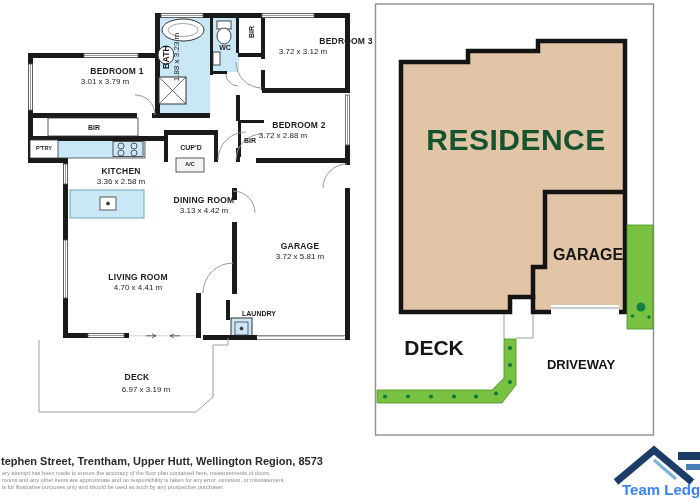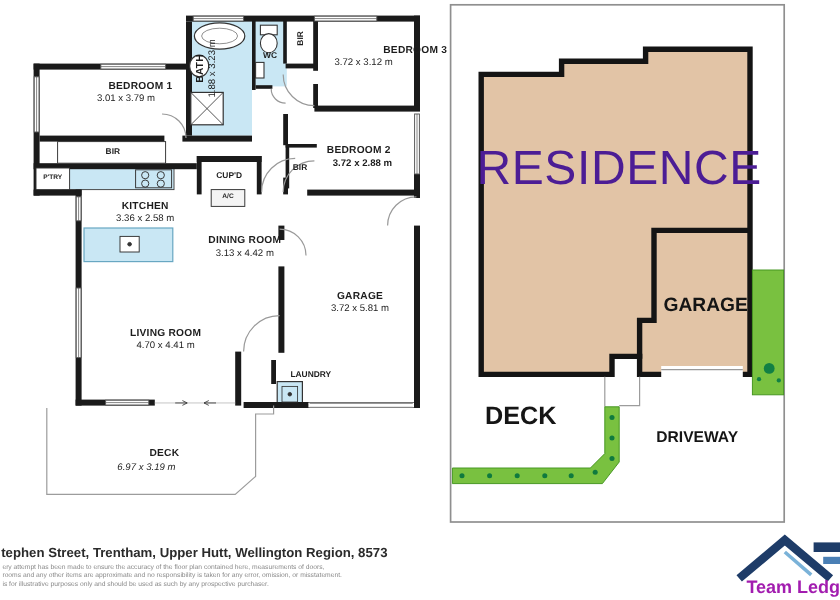--- a/index.html
+++ b/index.html
@@ -6,27 +6,27 @@
   .page{position:relative;width:700px;height:500px;overflow:hidden;background:#fff;
         font-family:"Liberation Sans",sans-serif;}
   svg{position:absolute;left:0;top:0;}
   .lbl{position:absolute;transform:translate(-50%,-50%);white-space:nowrap;
        color:#1d1d1d;text-align:center;line-height:1;}
   .vert{transform:translate(-50%,-50%) rotate(-90deg);}
   .rname{font-size:8.5px;font-weight:700;letter-spacing:.2px;}
   .rdims{font-size:8px;font-weight:400;}
   .small{font-size:7px;font-weight:700;}
   .tiny{font-size:5.5px;font-weight:700;}
-  .site-big{font-size:40px;font-weight:400;color:#4c1d95;letter-spacing:.5px;}
+  .site-big{font-size:30px;font-weight:700;color:#14532d;letter-spacing:.5px;}
   .site-garage{font-size:16px;font-weight:600;color:#151515;}
   .site-deck{font-size:21px;font-weight:600;color:#151515;}
   .site-drive{font-size:13px;font-weight:600;color:#151515;}
   .addr{position:absolute;left:1px;top:455px;font-size:11px;font-weight:600;color:#2b2b2b;white-space:nowrap;}
   .disc{position:absolute;left:2px;font-size:5.6px;font-weight:400;color:#8a8a8a;white-space:nowrap;}
-  .logo-text{position:absolute;left:622px;top:481px;font-size:15px;font-weight:700;color:#a21caf;white-space:nowrap;}
+  .logo-text{position:absolute;left:622px;top:481px;font-size:15px;font-weight:700;color:#3b82f6;white-space:nowrap;}
 </style>
 </head>
 <body>
 
 <div class="page">
 
 <svg width="700" height="500" viewBox="0 0 700 500">
 
   <g>
     <rect x="158" y="17" width="52" height="96" fill="#c9e7f4"></rect>
@@ -218,37 +218,37 @@
 
   <div class="lbl rname" style="left:117px;top:71px;">BEDROOM 1</div>
   <div class="lbl rdims" style="left:105px;top:82px;">3.01 x 3.79 m</div>
   <div class="lbl rname vert" style="left:166px;top:57px;">BATH</div>
   <div class="lbl rdims vert" style="left:177px;top:57px;">1.88 x 3.23 m</div>
   <div class="lbl small" style="left:225px;top:47px;">WC</div>
   <div class="lbl small vert" style="left:251px;top:32px;">BIR</div>
   <div class="lbl rname" style="left:303px;top:41px;margin-left:43px;">BEDROOM 3</div>
   <div class="lbl rdims" style="left:303px;top:52px;">3.72 x 3.12 m</div>
   <div class="lbl rname" style="left:299px;top:125px;">BEDROOM 2</div>
-  <div class="lbl rdims" style="left:302px;top:136px;font-weight:bold;">3.72 x 2.88 m</div>
+  <div class="lbl rdims" style="left:283px;top:136px;">3.72 x 2.88 m</div>
   <div class="lbl small" style="left:250px;top:140px;">BIR</div>
   <div class="lbl small" style="left:94px;top:127px;">BIR</div>
   <div class="lbl tiny" style="left:44px;top:149px;">P'TRY</div>
   <div class="lbl rname" style="left:121px;top:171px;text-align:center;">KITCHEN</div>
   <div class="lbl rdims" style="left:121px;top:182px;">3.36 x 2.58 m</div>
   <div class="lbl small" style="left:191px;top:147px;">CUP'D</div>
   <div class="lbl tiny" style="left:190px;top:165px;">A/C</div>
   <div class="lbl rname" style="left:204px;top:200px;">DINING ROOM</div>
   <div class="lbl rdims" style="left:204px;top:211px;">3.13 x 4.42 m</div>
   <div class="lbl rname" style="left:300px;top:246px;">GARAGE</div>
   <div class="lbl rdims" style="left:300px;top:257px;">3.72 x 5.81 m</div>
   <div class="lbl rname" style="left:138px;top:277px;">LIVING ROOM</div>
   <div class="lbl rdims" style="left:138px;top:288px;">4.70 x 4.41 m</div>
   <div class="lbl small" style="left:259px;top:313px;">LAUNDRY</div>
   <div class="lbl rname" style="left:137px;top:377px;">DECK</div>
-  <div class="lbl rdims" style="left:122px;top:390px;font-style:italic;">6.97 x 3.19 m</div>
+  <div class="lbl rdims" style="left:146px;top:390px;">6.97 x 3.19 m</div>
 
   <div class="lbl site-big" style="left:516px;top:140px;">RESIDENCE</div>
   <div class="lbl site-garage" style="left:588px;top:255px;">GARAGE</div>
   <div class="lbl site-deck" style="left:434px;top:347px;">DECK</div>
   <div class="lbl site-drive" style="left:581px;top:364px;">DRIVEWAY</div>
 
   <div class="addr">tephen Street, Trentham, Upper Hutt, Wellington Region, 8573</div>
   <div class="disc" style="top:470px;">ery attempt has been made to ensure the accuracy of the floor plan contained here, measurements of doors,</div>
   <div class="disc" style="top:477px;">rooms and any other items are approximate and no responsibility is taken for any error, omission, or misstatement.</div>
   <div class="disc" style="top:484px;">is for illustrative purposes only and should be used as such by any prospective purchaser.</div>

